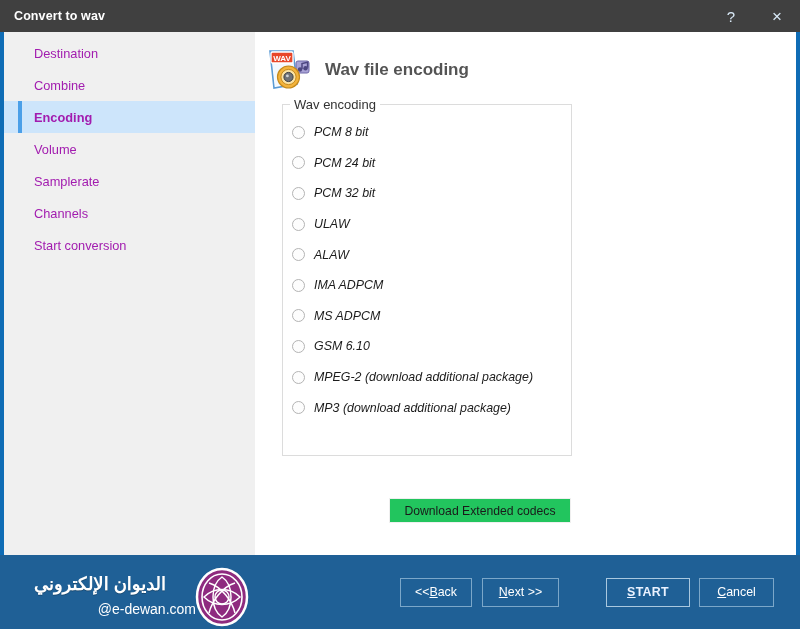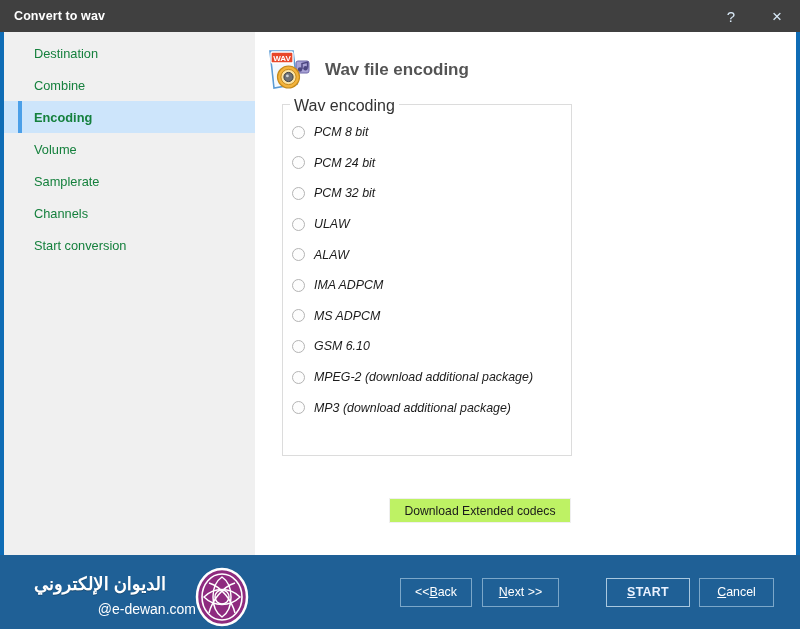--- a/index.html
+++ b/index.html
@@ -70,21 +70,21 @@
     height: 523px;
     background: #f0f0f0;
   }
   .side-item {
     position: relative;
     height: 32px;
     display: flex;
     align-items: center;
     padding-left: 30px;
     font-size: 12.8px;
-    color: #15803d;
+    color: #a21caf;
     box-sizing: border-box;
     text-align: center;
   }
   .side-item.selected {
     background: #cde5fb;
     font-weight: bold;
   }
   .side-item.selected::before {
     content: "";
     position: absolute;
@@ -136,21 +136,21 @@
     height: 352px;
     border: 1px solid #dcdcdc;
     box-sizing: border-box;
   }
   #groupbox-label {
     position: absolute;
     left: 35px;
     top: 65px;
     background: #ffffff;
     padding: 0 4px;
-    font-size: 16px;
+    font-size: 13px;
     color: #333333;
   }
   .radio-list {
     position: absolute;
     left: 27px;
     top: 85px;
     width: 300px;
   }
   .radio-row {
     display: flex;
@@ -191,21 +191,21 @@
     white-space: nowrap;
   }
 
   
   #download-codecs-button {
     position: absolute;
     left: 134px;
     top: 466px;
     width: 182px;
     height: 25px;
-    background: #bef264;
+    background: #22c55e;
     border: 1px solid #efefef;
     color: #1a1a1a;
     font-size: 12.2px;
     font-family: "Liberation Sans", sans-serif;
     display: flex;
     align-items: center;
     justify-content: center;
     box-sizing: border-box;
   }
 

